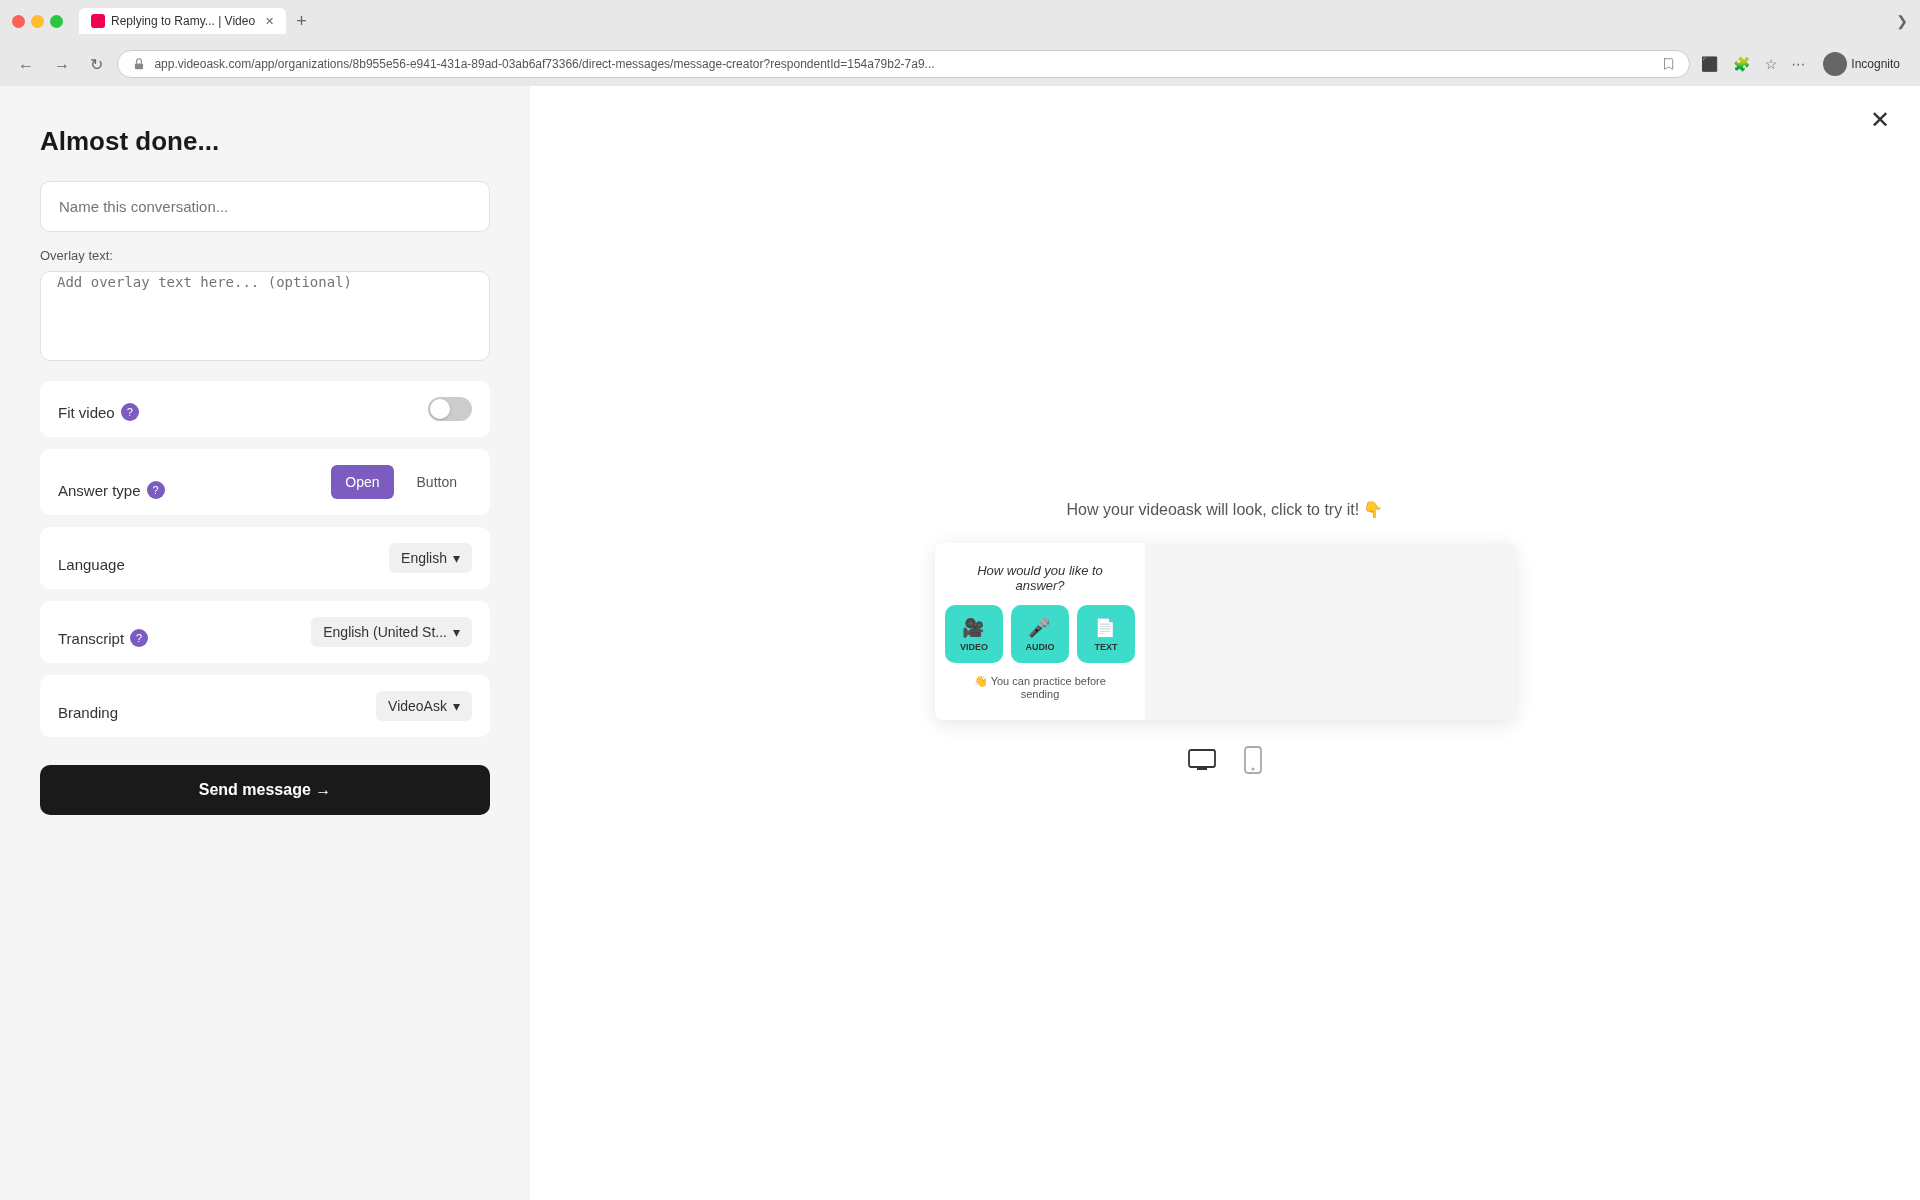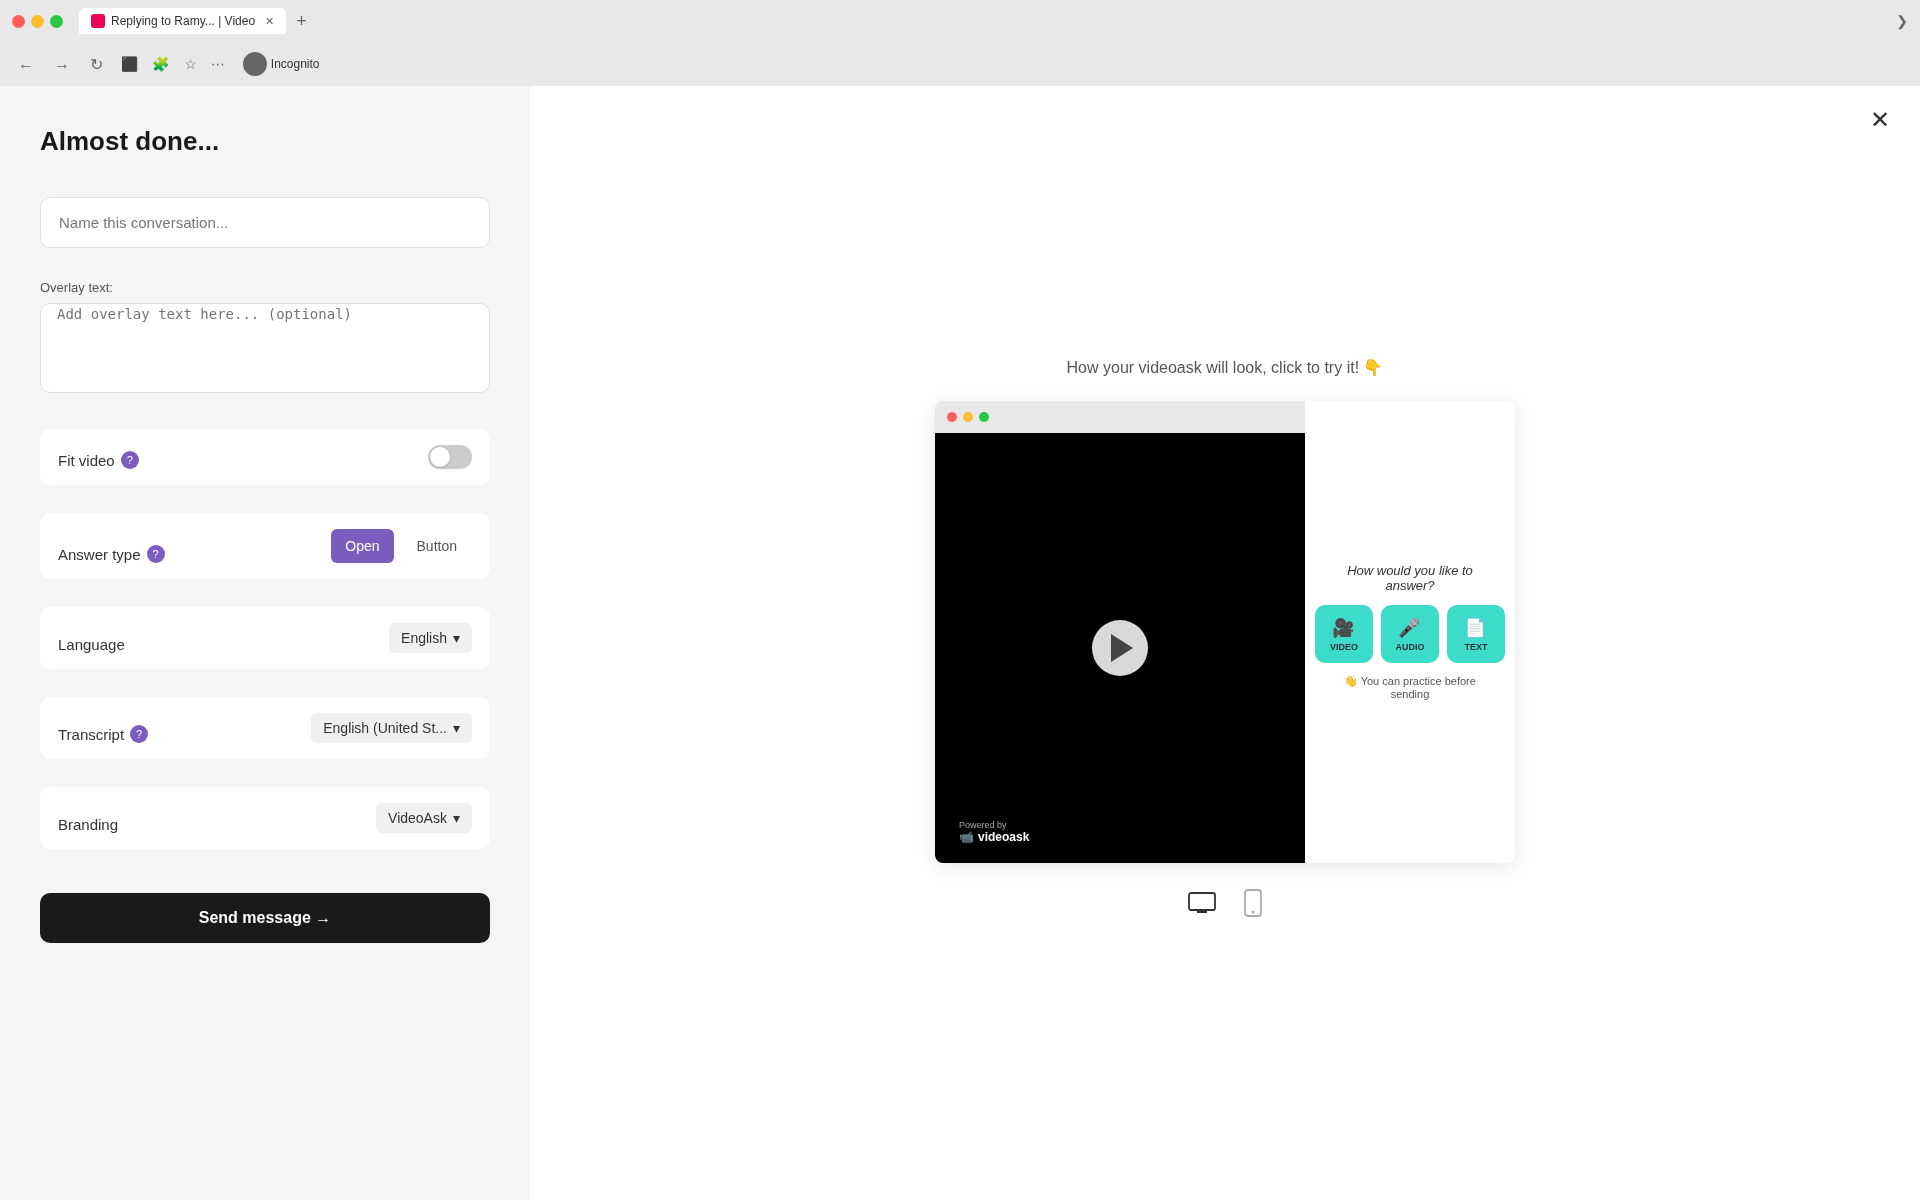--- a/index.html
+++ b/index.html
@@ -26,21 +26,21 @@
     .url-text { flex: 1; font-size: 12px; color: #555; overflow: hidden; white-space: nowrap; text-overflow: ellipsis; }
     .nav-icons { display: flex; gap: 6px; align-items: center; }
     .nav-icon-btn { background: none; border: none; cursor: pointer; color: #666; font-size: 14px; padding: 4px; }
     .profile-btn { background: none; border: none; cursor: pointer; display: flex; align-items: center; gap: 4px; font-size: 12px; color: #333; padding: 4px 8px; border-radius: 4px; }
     .profile-avatar { width: 24px; height: 24px; border-radius: 50%; background: #666; }
 
     
     .main-content { display: flex; height: calc(1200px - 86px); background: #f5f5f5; }
 
     
-    .left-panel { width: 530px; background: #f5f5f5; padding: 40px 40px 0 40px; display: flex; flex-direction: column; gap: 16px; overflow-y: auto; }
+    .left-panel { width: 530px; background: #f5f5f5; padding: 40px 40px 0 40px; display: flex; flex-direction: column; gap: 0; overflow-y: auto; }
     .panel-title { font-size: 26px; font-weight: 700; color: #1a1a1a; margin-bottom: 24px; }
 
     .input-field { background: white; border: 1.5px solid #e0e0e0; border-radius: 10px; padding: 16px 18px; width: 100%; font-size: 15px; color: #999; outline: none; margin-bottom: 16px; }
 
     .overlay-label { font-size: 13px; color: #555; margin-bottom: 8px; }
     .textarea-field { background: white; border: 1.5px solid #e0e0e0; border-radius: 10px; padding: 2px 16px; width: 100%; font-size: 14px; color: #999; outline: none; resize: none; height: 90px; margin-bottom: 16px; }
 
     .settings-row { background: white; border-radius: 10px; padding: 16px 18px; margin-bottom: 12px; display: flex; align-items: flex-end; justify-content: space-between; }
     .settings-row-label { display: flex; align-items: center; gap: 6px; font-size: 15px; color: #333; font-weight: 500; }
     .help-icon { width: 18px; height: 18px; border-radius: 50%; background: #7c5cbf; color: white; font-size: 11px; display: inline-flex; align-items: center; justify-content: center; cursor: pointer; }
@@ -120,20 +120,30 @@
         <span class="tab-close">✕</span>
       </div>
       <button class="new-tab-btn">+</button>
     </div>
     <span class="chevron-right">❯</span>
   </div>
   <div class="browser-nav">
     <button class="nav-btn">←</button>
     <button class="nav-btn">→</button>
     <button class="nav-btn">↻</button>
+    <div class="url-bar">
+      <svg width="14" height="14" viewBox="0 0 24 24" fill="none">
+          <rect x="5" y="11" width="14" height="10" rx="2" fill="#888"></rect>
+          <path d="M8 11V7a4 4 0 018 0v4" stroke="#888" stroke-width="2" fill="none"></path>
+        </svg>
+      <span class="url-text">app.videoask.com/app/organizations/8b955e56-e941-431a-89ad-03ab6af73366/direct-messages/message-creator?respondentId=154a79b2-7a9...</span>
+      <svg width="14" height="14" viewBox="0 0 24 24">
+          <path d="M5 3h14a1 1 0 011 1v17l-7-4-7 4V4a1 1 0 011-1z" fill="none" stroke="#888" stroke-width="1.5"></path>
+        </svg>
+    </div>
     <div class="nav-icons">
       <button class="nav-icon-btn">⬛</button>
       <button class="nav-icon-btn">🧩</button>
       <button class="nav-icon-btn">☆</button>
       <button class="nav-icon-btn">⋯</button>
       <button class="profile-btn">
         <div class="profile-avatar"></div>
         <span>Incognito</span>
       </button>
     </div>
@@ -206,41 +216,20 @@
 
     <button class="send-btn">Send message →</button>
   </div>
 
   <div class="right-panel">
     <button class="close-btn">✕</button>
 
     <p class="preview-hint">How your videoask will look, click to try it! 👇</p>
 
     <div class="preview-window">
-      <div class="preview-window-inner">
-        <div class="preview-title-bar">
-          <div class="preview-dot dot-red"></div>
-          <div class="preview-dot dot-yellow"></div>
-          <div class="preview-dot dot-green"></div>
-        </div>
-        <div class="preview-video">
-          <div class="play-btn-circle">
-            <div class="play-icon"></div>
-          </div>
-          <div class="videoask-badge">
-            <div>
-              <div class="badge-label">Powered by</div>
-              <div class="badge-brand">
-                <span>📹</span>
-                <span>videoask</span>
-              </div>
-            </div>
-          </div>
-        </div>
-      </div>
 
       <div class="preview-answer-panel">
         <div class="answer-question">How would you like to answer?</div>
         <div class="answer-options">
           <button class="answer-option-btn">
             <span class="answer-option-icon">🎥</span>
             <span class="answer-option-label">VIDEO</span>
           </button>
           <button class="answer-option-btn">
             <span class="answer-option-icon">🎤</span>

